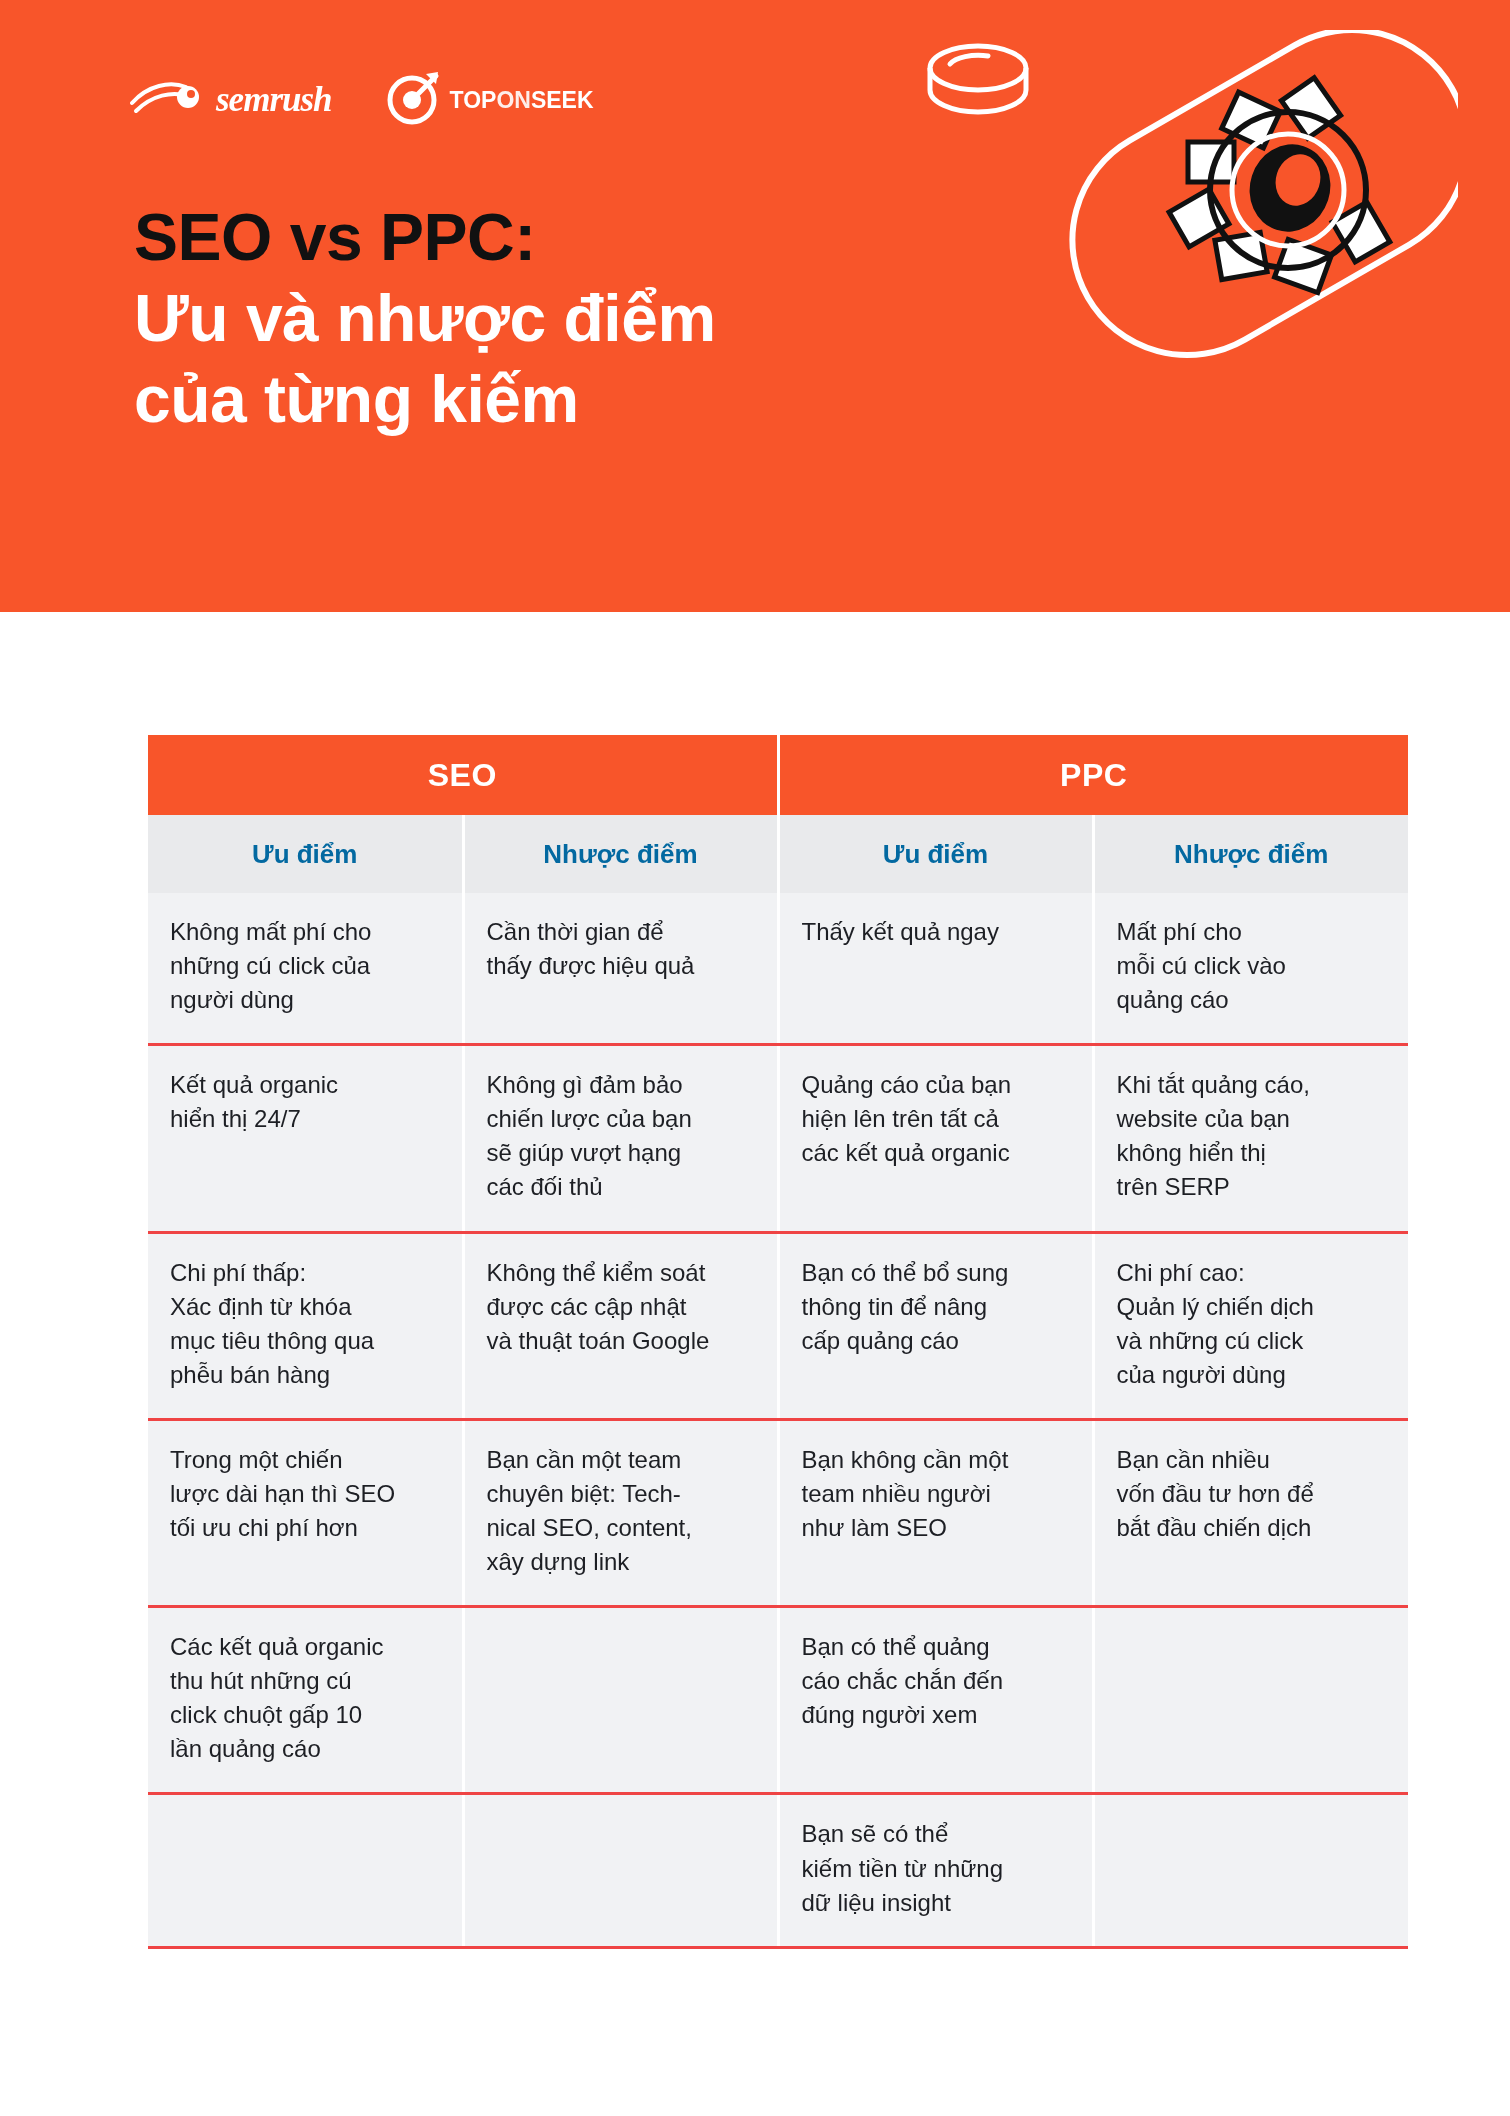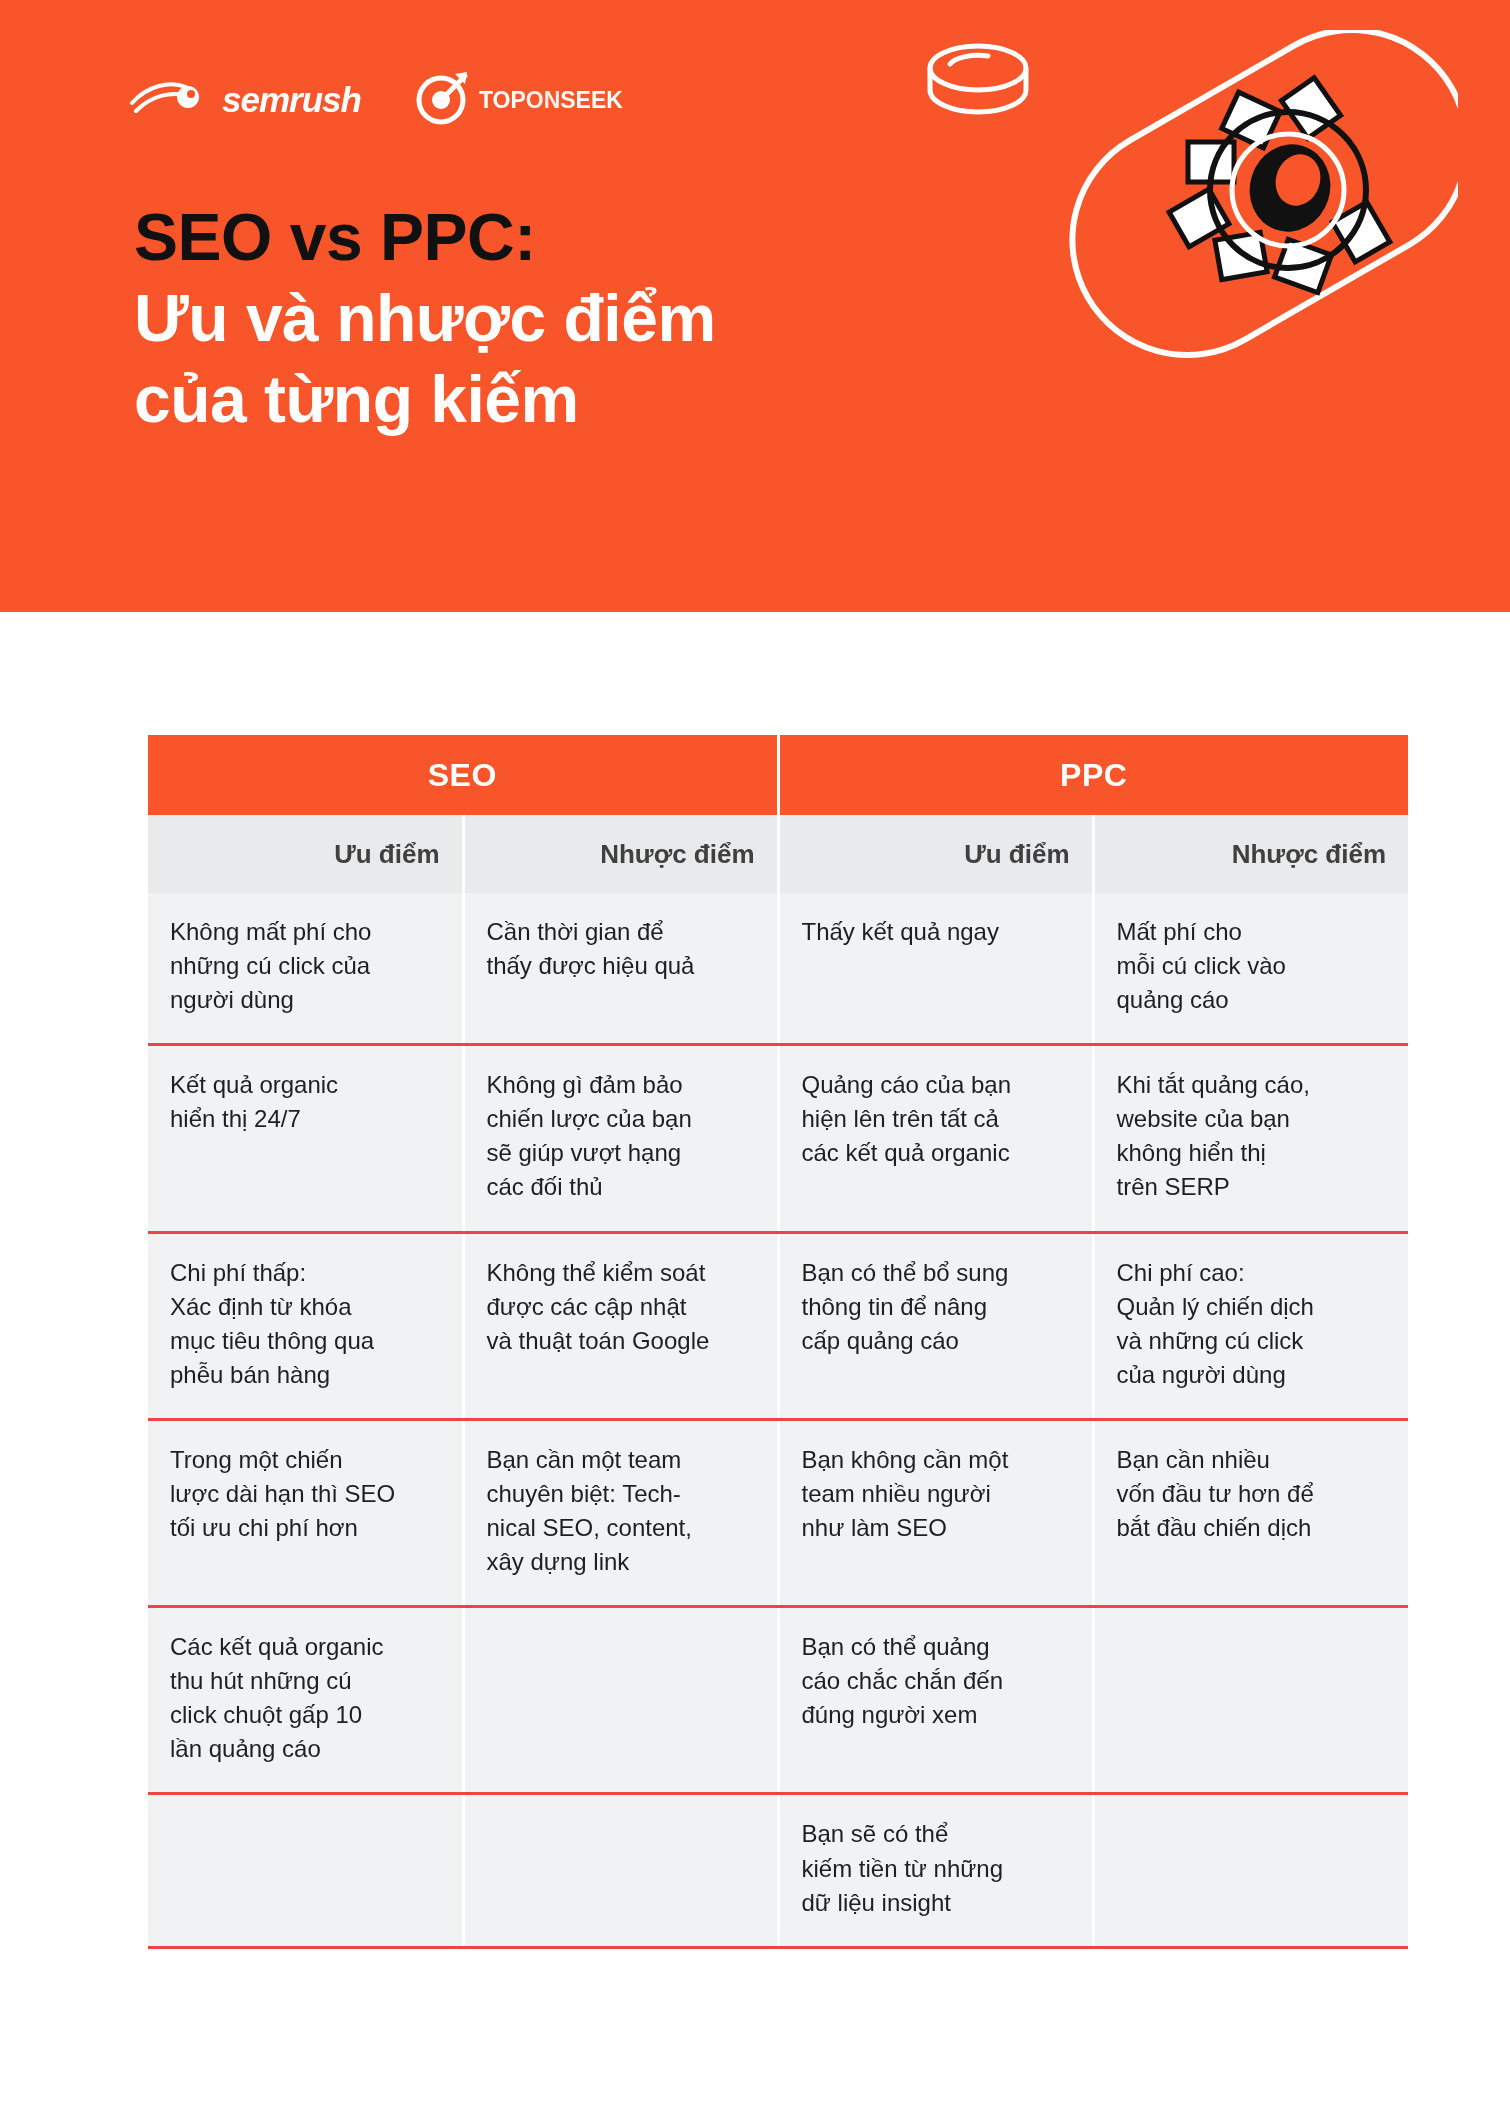--- a/index.html
+++ b/index.html
@@ -30,21 +30,22 @@
     left: 130px;
     top: 70px;
     display: flex;
     align-items: center;
     gap: 52px;
   }
 
   .semrush-logo {
     display: flex;
     align-items: center;
-    gap: 22px;
+    gap: 16px;
+    font-family: Liberation Serif, serif;
   }
   .semrush-wordmark {
     color: #ffffff;
     font-weight: bold;
     font-size: 35px;
     letter-spacing: -1px;
     font-style: italic;
   }
 
   .toponseek-logo {
@@ -104,25 +105,25 @@
     font-weight: bold;
     height: 80px;
     text-align: center;
     border-right: 3px solid #ffffff;
     letter-spacing: 0.5px;
   }
   table.compare th.group:last-child { border-right: none; }
 
   table.compare th.sub {
     background: #e9eaec;
-    color: #404040;
+    color: #0369a1;
     font-size: 26px;
     font-weight: bold;
     height: 78px;
-    text-align: right;
+    text-align: center;
     padding: 0 22px;
     border-right: 3px solid #ffffff;
   }
   table.compare th.sub:last-child { border-right: none; }
 
   table.compare td {
     background: #f1f2f4;
     color: #1d1f24;
     font-size: 24px;
     line-height: 1.42;

